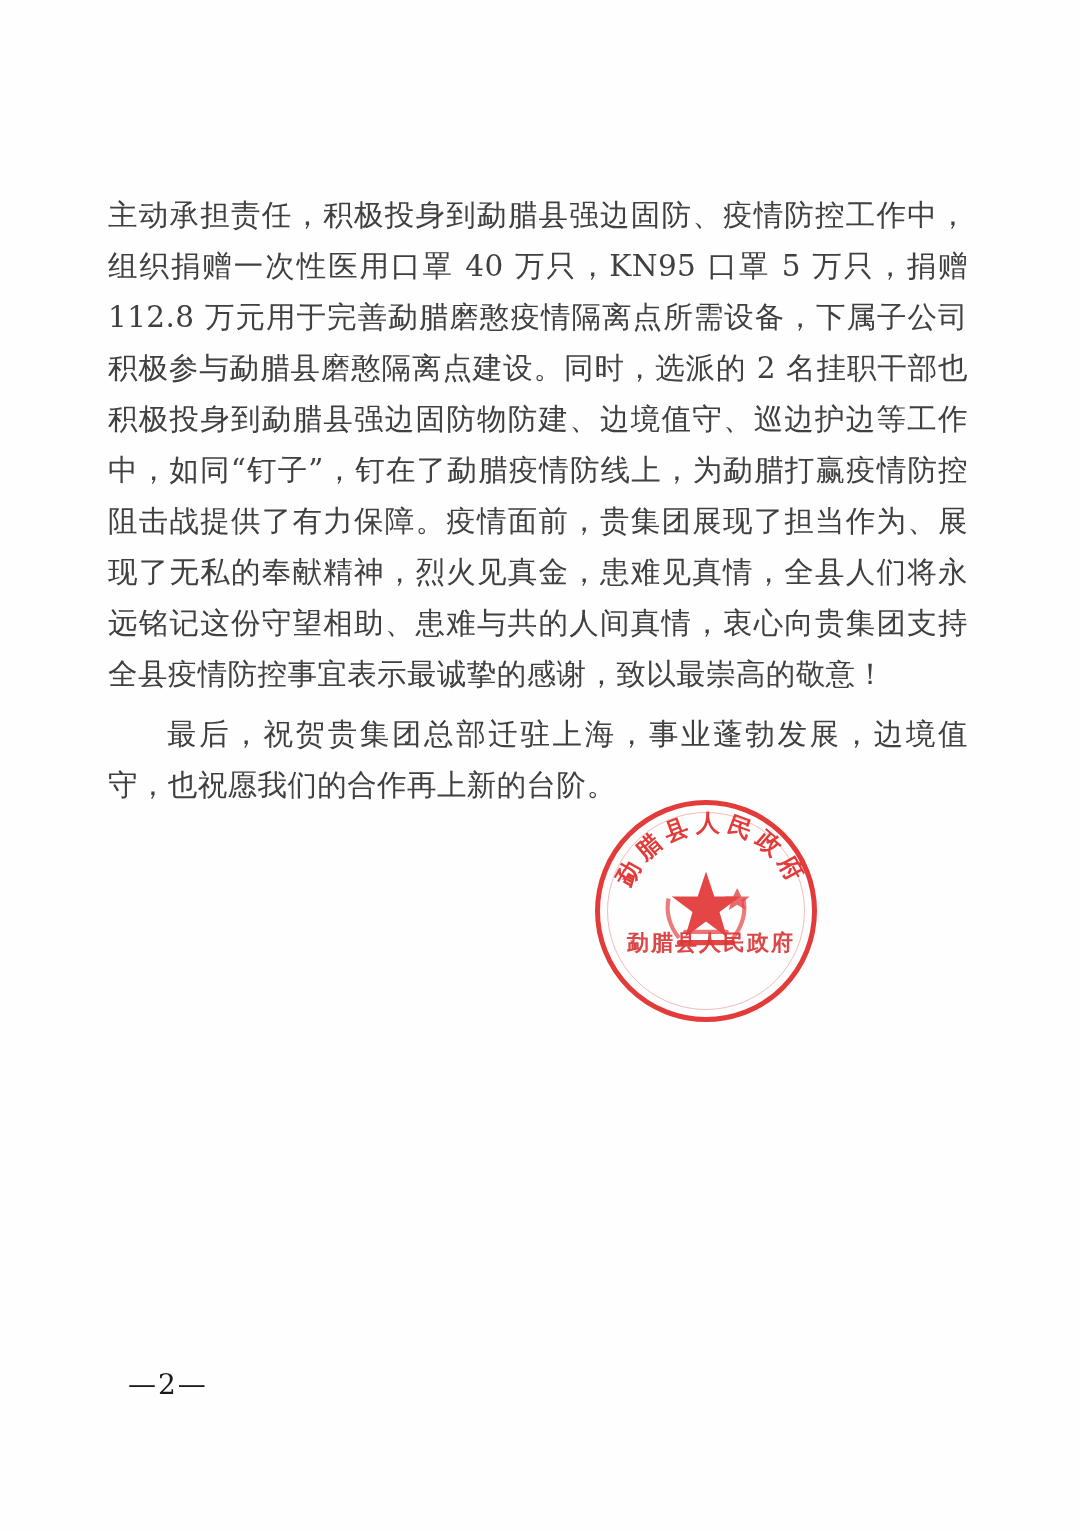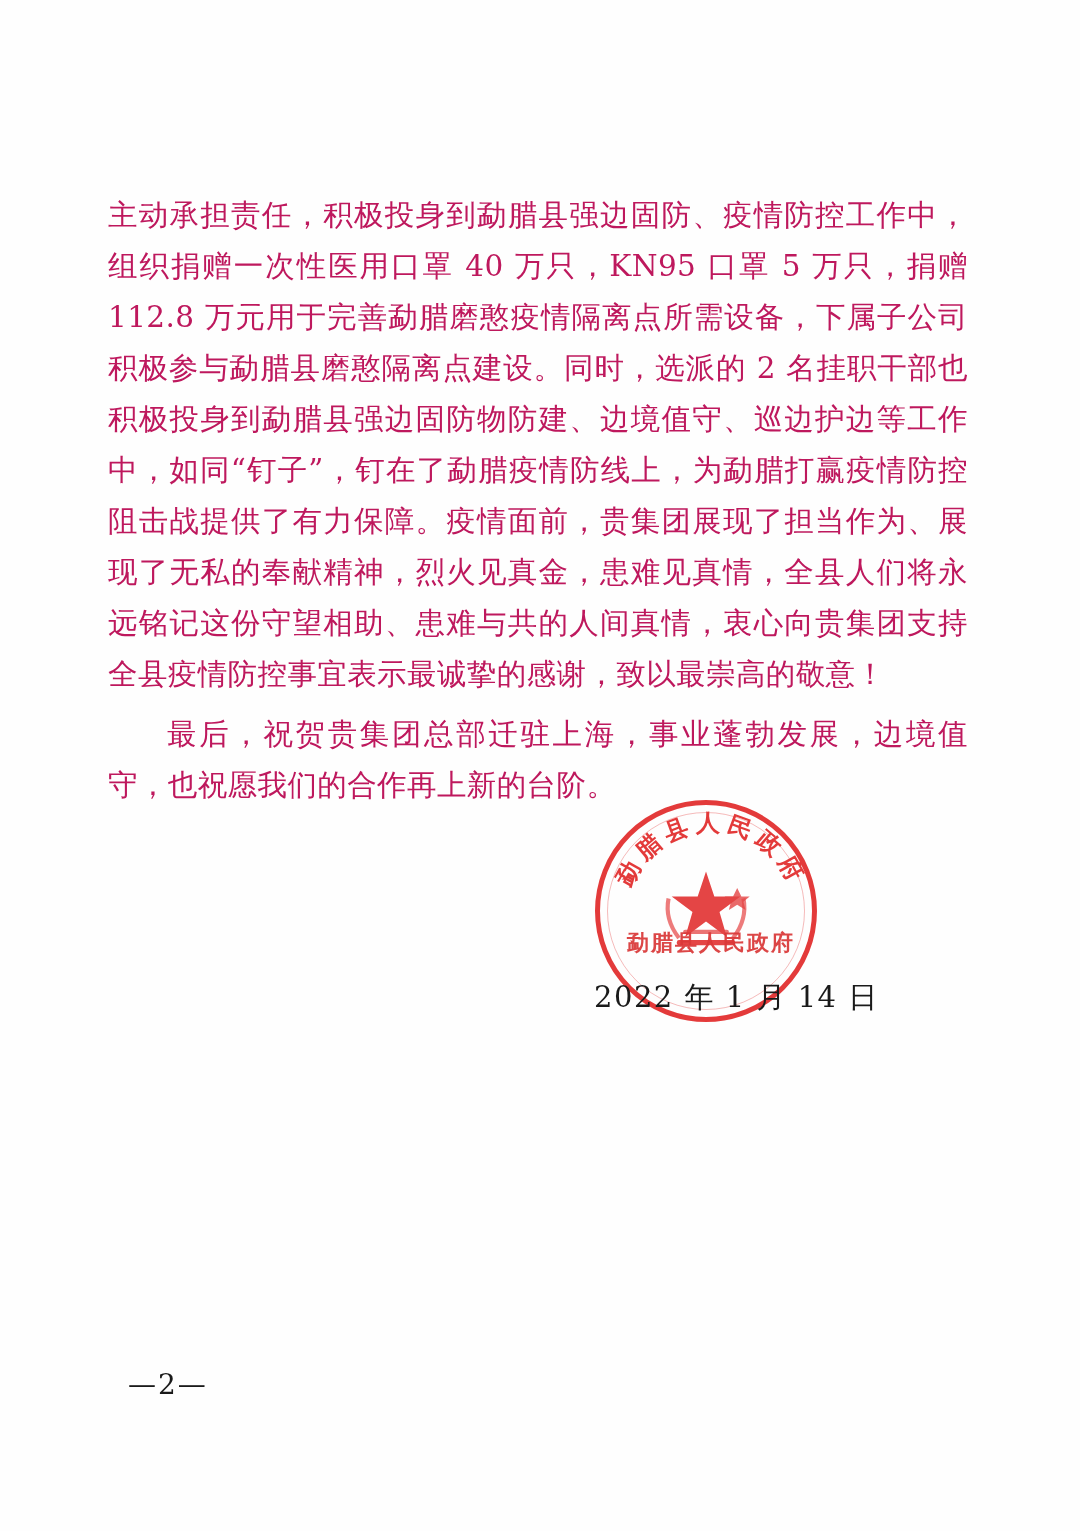--- a/index.html
+++ b/index.html
@@ -29,21 +29,21 @@
     width: 860px;
   }
 
   .para {
     font-size: 29.5px;
     line-height: 51px;
     letter-spacing: 0.4px;
     text-align: justify;
     text-justify: inter-ideograph;
     margin: 0 0 0 0;
-    color: #be185d;
+    color: #404040;
   }
 
   .para.indent {
     text-indent: 2em;
     margin-top: 9px;
   }
 
   
   .sign-block {
     position: absolute;
@@ -155,18 +155,17 @@
           <rect x="22" y="80" width="56" height="5" rx="2"></rect>
           <rect x="28" y="70" width="44" height="4" rx="2" opacity="0.75"></rect>
           <path d="M14 40 Q 10 60 24 78" stroke="#e02020" stroke-width="4" fill="none" opacity="0.7"></path>
           <path d="M86 40 Q 90 60 76 78" stroke="#e02020" stroke-width="4" fill="none" opacity="0.7"></path>
         </g>
       </svg>
 
       <div class="seal-bottom-text">勐腊县人民政府</div>
     </div>
 
-    <div class="date">2022 年 1 月 14 日</div>
   </div>
 
   <div class="page-number">—2—</div>
 
 </div>
 
 </body></html>

